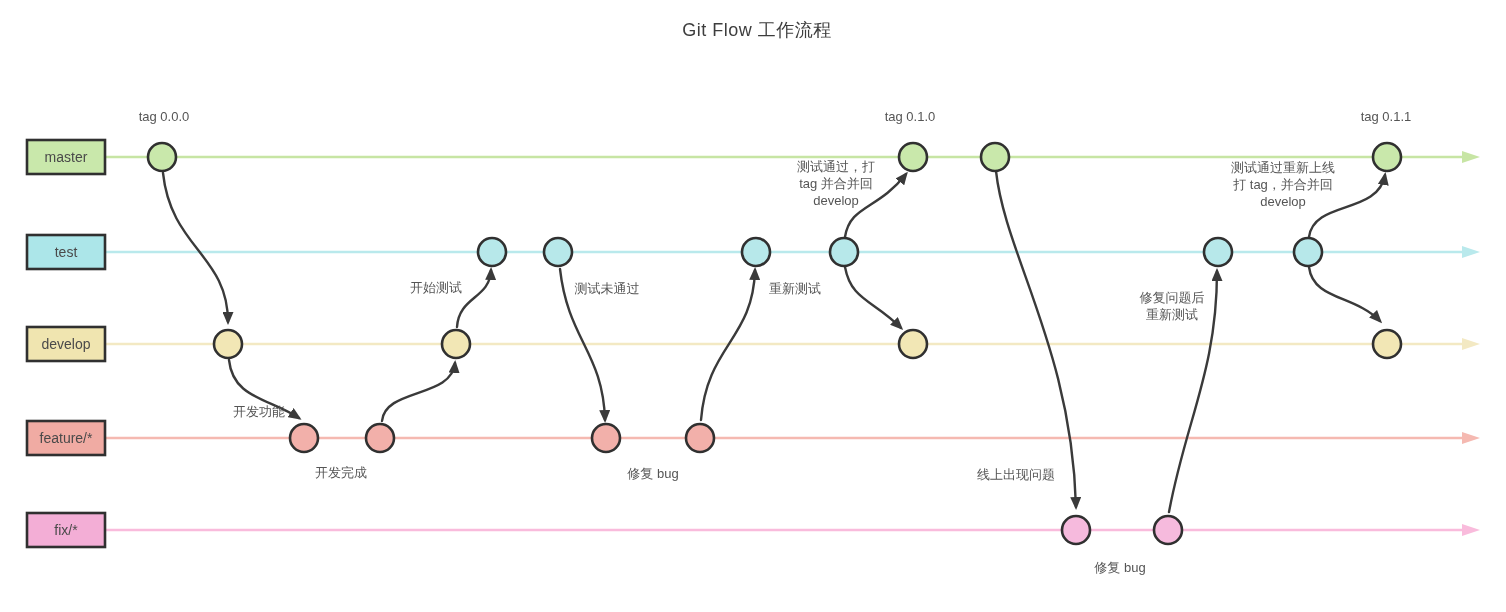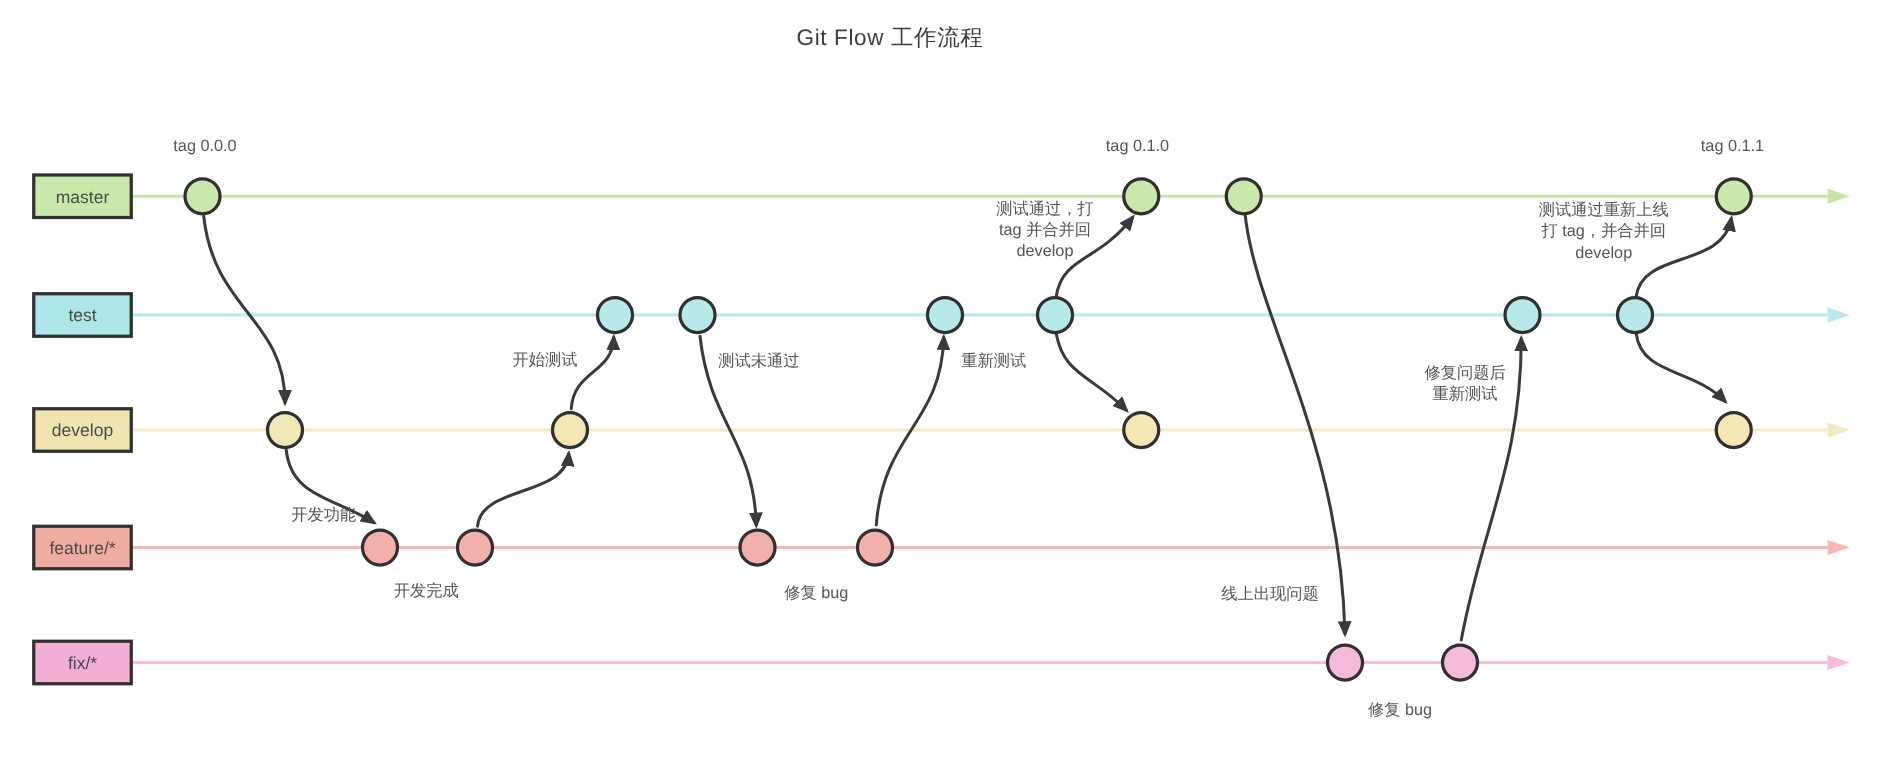--- a/index.html
+++ b/index.html
@@ -6,21 +6,21 @@
   #canvas{
     position:relative;
     width:1506px;height:612px;
     background:#ffffff;
     overflow:hidden;
     font-family:"Liberation Sans","DejaVu Sans",sans-serif;
   }
   #title{
     position:absolute;top:18px;left:0;width:1424px;
     text-align:center;
-    font-size:18px;color:#3d3d3d;letter-spacing:0.5px;
+    font-size:18px;color:#3d3d3d;letter-spacing:0.5px;padding-left:45px;
   }
   svg{position:absolute;top:0;left:0;}
   .lane-line{stroke-width:2.5;fill:none;}
   .branch-box{stroke:#303030;stroke-width:2.6;}
   .branch-label{font-size:14px;fill:#4a4a4a;text-anchor:middle;}
   .commit{stroke:#303030;stroke-width:2.6;}
   .edge{fill:none;stroke:#3a3a3a;stroke-width:2.4;stroke-linecap:round;}
   .annotation{font-size:13px;fill:#555555;text-anchor:middle;}
 </style>
 </head>

